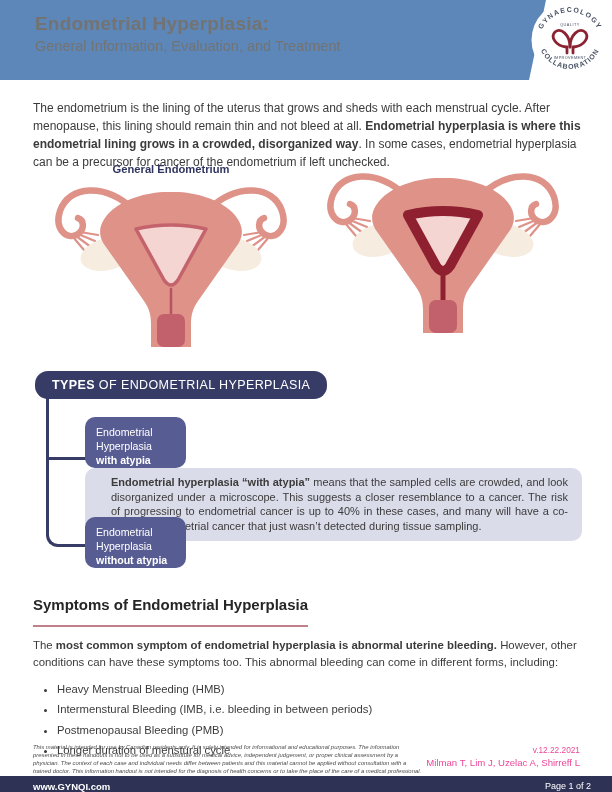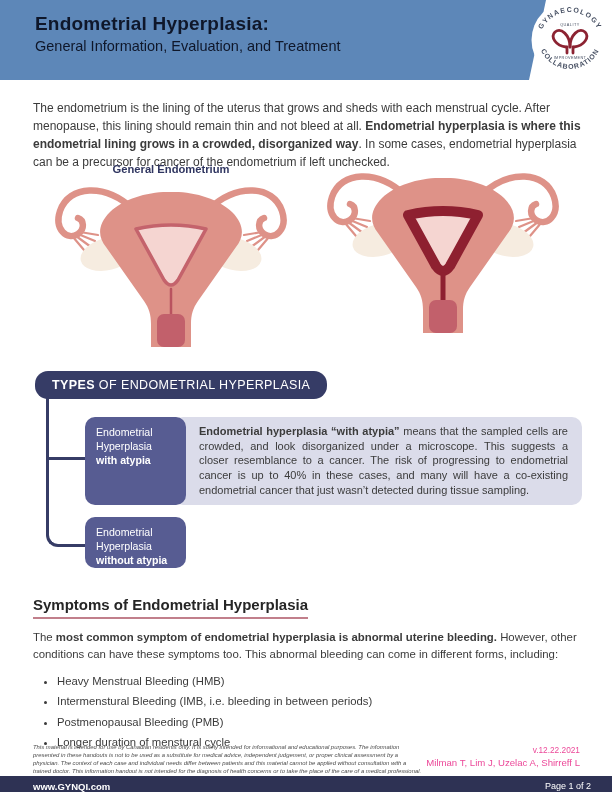--- a/index.html
+++ b/index.html
@@ -3,21 +3,21 @@
 <meta charset="utf-8">
 <style>
   html,body{margin:0;padding:0;background:#ffffff;}
   .page{position:relative;width:612px;height:792px;background:#ffffff;overflow:hidden;
         font-family:"Liberation Sans",sans-serif;color:#3b3b3b;}
 
   
   .header{position:absolute;left:0;top:0;width:612px;height:80px;}
   .header-bg{position:absolute;inset:0;background:#5d87b8;
              clip-path:polygon(0 0,546px 0,529px 80px,0 80px);}
-  .header-text{position:absolute;left:35px;top:13px;color:#0f172a;}
+  .header-text{position:absolute;left:35px;top:13px;color:#737373;}
   .header-title{margin:0;font-size:19px;font-weight:bold;letter-spacing:.2px;}
   .header-subtitle{margin:3px 0 0 0;font-size:14.5px;font-weight:normal;}
   .logo{position:absolute;left:531px;top:1px;width:78px;height:78px;}
 
   
   .intro{position:absolute;left:33px;top:87px;width:552px;font-size:12px;line-height:1.5;}
   .b{font-weight:bold;}
 
   
   .figures{position:absolute;left:48px;top:163px;width:518px;display:flex;justify-content:space-between;}
@@ -30,33 +30,33 @@
   .uterus.hyper .canal{stroke:#8e2030;stroke-width:5;}
 
   
   .types-pill{position:absolute;left:35px;top:371px;height:28px;background:#363c66;color:#fff;
               border-radius:13px;font-size:12.5px;line-height:28px;padding:0 17px;letter-spacing:.4px;}
   .conn{position:absolute;background:#363c66;}
   .conn-v{left:46px;top:398px;width:3px;height:62px;}
   .conn-h1{left:46px;top:457px;width:40px;height:3px;}
   .conn-corner{position:absolute;left:46px;top:459px;width:40px;height:85px;background:transparent;
                border-left:3px solid #363c66;border-bottom:3px solid #363c66;border-bottom-left-radius:12px;}
-  .type-row{position:absolute;left:85px;width:497px;display:flex;align-items:stretch;}
+  .type-row{position:absolute;left:85px;width:497px;display:flex;align-items:stretch;flex-direction:column;}
   .row1{top:417px;} .row2{top:517px;}
   .type-label{flex:none;width:101px;box-sizing:border-box;background:#575c92;border-radius:10px;
               color:#fff;font-size:10.6px;line-height:1.32;padding:9px 4px 0 11px;
               margin-right:-13px;position:relative;z-index:2;}
   .type-label span{display:block;}
   .type-content{flex:1;box-sizing:border-box;background:#dbdcea;border-radius:10px;
                 padding:7px 14px 7px 26px;font-size:11px;line-height:1.34;text-align:justify;}
 
   
   .symptoms{position:absolute;left:33px;top:596px;width:552px;}
   .symptoms-heading{margin:0;font-size:15px;font-weight:bold;color:#262626;display:inline-block;
-                    border-bottom:2.5px solid #c17f8b;padding-bottom:4px;}
+                    border-bottom:2.5px solid #c17f8b;padding-bottom:12px;}
   .sym-para{margin:10px 0 12px 0;font-size:11.4px;line-height:1.47;}
   .sym-list{margin:9px 0 0 0;padding-left:24px;}
   .sym-list li{font-size:11.3px;margin-bottom:8.5px;}
 
   
   .footnote{position:absolute;left:33px;top:744px;width:547px;display:flex;justify-content:space-between;}
   .disclaimer{width:390px;font-size:5.9px;font-style:italic;line-height:1.33;color:#4b4b4b;}
   .meta{text-align:right;color:#ec4899;padding-top:1px;}
   .version{font-size:8.3px;margin-bottom:2px;}
   .authors{font-size:9.6px;}

